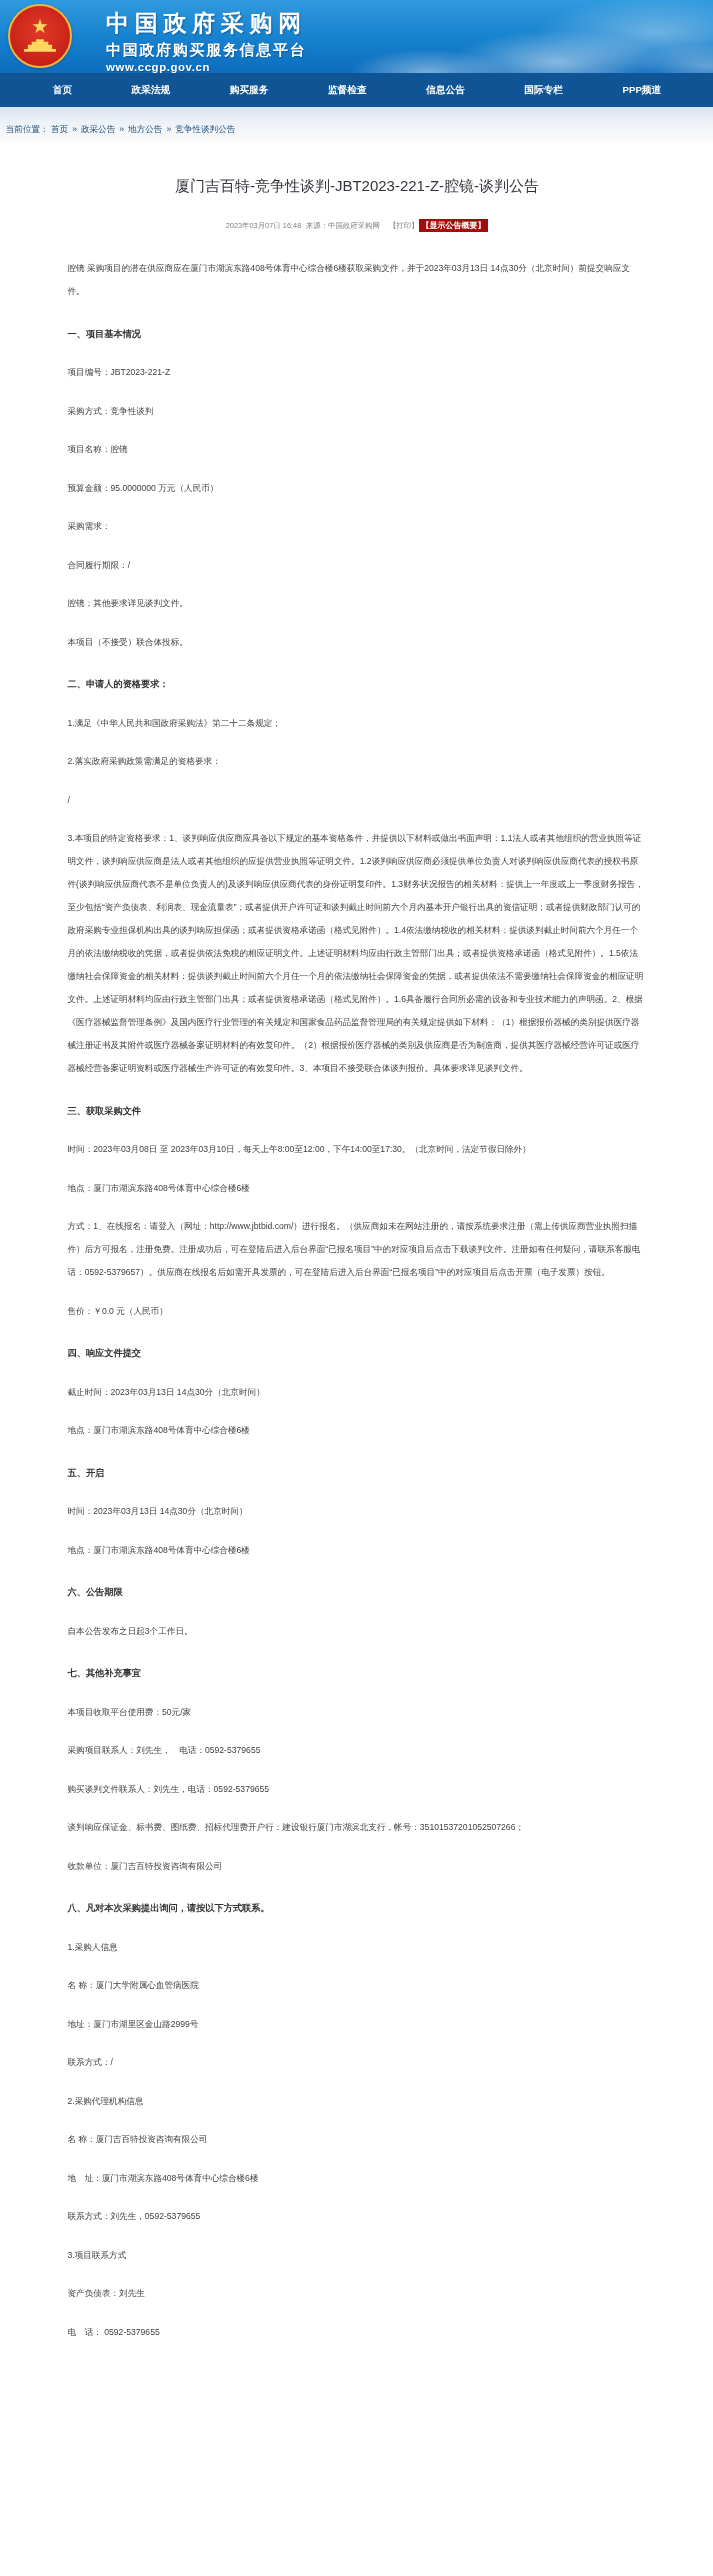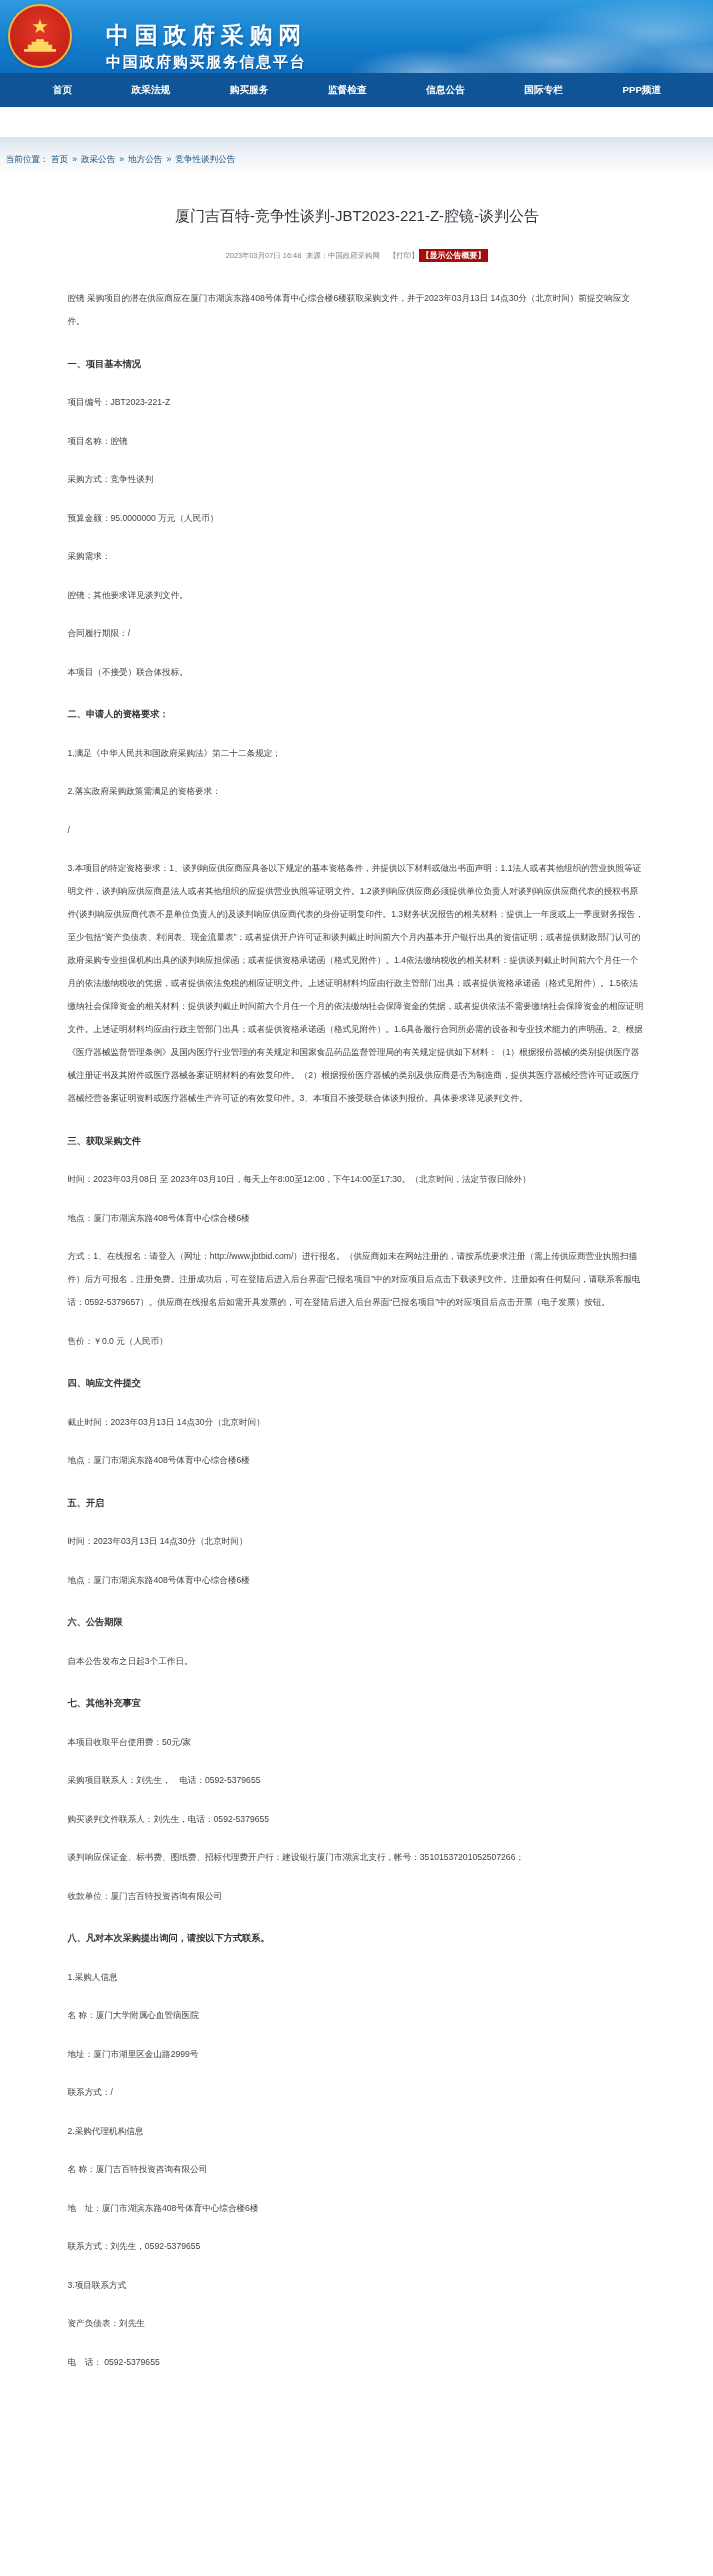--- a/index.html
+++ b/index.html
@@ -15,33 +15,33 @@
       radial-gradient(172px 52px at 92% 45%, rgba(235,246,255,.40), rgba(255,255,255,0) 70%),
       radial-gradient(114px 34px at 60% 100%, rgba(255,255,255,.45), rgba(255,255,255,0) 70%),
       radial-gradient(103px 31.5px at 99% 90%, rgba(255,255,255,.35), rgba(255,255,255,0) 70%); }
   .emblem { position:absolute; left:8px; top:4px; width:64px; height:64px; border-radius:50%;
     background:radial-gradient(circle at 50% 42%, #e23a28 0%, var(--emblem-red,#c61f17) 75%);
     border:2.9px solid var(--emblem-gold,#f0b63a); display:flex; flex-direction:column; align-items:center; justify-content:center;
     box-shadow:0 0.6px 2.3px rgba(0,30,70,.35); }
   .emblem-star { color:#ffd75e; font-size:19.5px; line-height:1; margin-top:-3.4px; }
   .emblem-gate { width:32px; height:12.6px; margin-top:2.9px; background:#ffd75e;
     clip-path:polygon(0 100%,100% 100%,100% 78%,88% 78%,88% 45%,76% 45%,76% 20%,62% 20%,62% 0,38% 0,38% 20%,24% 20%,24% 45%,12% 45%,12% 78%,0 78%); }
-  .banner-text { position:absolute; left:106px; top:20px; color:#fff; }
+  .banner-text { position:absolute; left:106px; top:8px; color:#fff; }
   .site-title { font-size:23px; font-weight:bold; letter-spacing:5.7px; text-shadow:1.1px 1.1px 1.7px rgba(0,40,90,.4); white-space:nowrap; }
   .site-subtitle { font-size:15px; font-weight:bold; letter-spacing:1.7px; margin-top:1.7px; text-shadow:0.6px 0.6px 1.1px rgba(0,40,90,.4); }
   .site-url { font-size:11.4px; font-weight:bold; letter-spacing:0.6px; margin-top:1.7px; cursor:pointer; text-shadow:0.6px 0.6px 1.1px rgba(0,40,90,.4); }
 
   
   .main-nav { height:34px; background:var(--nav-blue,#0f5596); display:flex; align-items:center;
     justify-content:space-around; padding:0 23px; }
   .nav-item { color:#ffffff; font-size:9.7px; font-weight:bold; cursor:pointer; white-space:nowrap; }
 
   
   .breadcrumb-strip { height:35px; background:linear-gradient(180deg,#d9e4ef 0%,#eef3f7 45%,#fbfbfb 100%);
-    display:flex; align-items:flex-end; padding:0 0 5.7px 5.7px; font-size:8.6px; color:var(--crumb-color,#1a507e);margin-top:30px; }
+    display:flex; align-items:flex-end; padding:0 0 5.7px 5.7px; font-size:8.6px; color:var(--crumb-color,#1a507e); }
   .crumb-prefix { margin-right:2.3px; }
   .crumb-link { color:var(--crumb-color,#1a507e); cursor:pointer; }
   .crumb-sep { margin:0 4px; }
 
   
   .article { width:579px; margin:0 auto; padding-bottom:32px; }
   .title { margin:35px 0 0; text-align:center; font-size:15px; font-weight:normal; color:#31353b; }
   .meta { margin-top:24px; text-align:center; font-size:7.4px; color:#7f7f7f; }
   .meta .meta-src { margin-left:4.6px; }
   .meta .print { margin-left:9.2px; cursor:pointer; }
@@ -86,26 +86,26 @@
 
   <main class="article">
     <h1 class="title">厦门吉百特-竞争性谈判-JBT2023-221-Z-腔镜-谈判公告</h1>
     <div class="meta">
       <span>2023年03月07日 16:48</span><span class="meta-src">来源：中国政府采购网</span><span class="print">【打印】</span><span class="badge">【显示公告概要】</span>
     </div>
     <div class="body">
         <p class="body-para">腔镜 采购项目的潜在供应商应在厦门市湖滨东路408号体育中心综合楼6楼获取采购文件，并于2023年03月13日 14点30分（北京时间）前提交响应文件。</p>
         <p class="sec-heading">一、项目基本情况</p>
         <p class="body-para">项目编号：JBT2023-221-Z</p>
+        <p class="body-para">采购方式：竞争性谈判</p>
         <p class="body-para">项目名称：腔镜</p>
-        <p class="body-para">采购方式：竞争性谈判</p>
         <p class="body-para">预算金额：95.0000000 万元（人民币）</p>
         <p class="body-para">采购需求：</p>
+        <p class="body-para">合同履行期限：/</p>
         <p class="body-para">腔镜；其他要求详见谈判文件。</p>
-        <p class="body-para">合同履行期限：/</p>
         <p class="body-para">本项目（不接受）联合体投标。</p>
         <p class="sec-heading">二、申请人的资格要求：</p>
         <p class="body-para">1.满足《中华人民共和国政府采购法》第二十二条规定；</p>
         <p class="body-para">2.落实政府采购政策需满足的资格要求：</p>
         <p class="body-para">/</p>
         <p class="body-para">3.本项目的特定资格要求：1、谈判响应供应商应具备以下规定的基本资格条件，并提供以下材料或做出书面声明：1.1法人或者其他组织的营业执照等证明文件，谈判响应供应商是法人或者其他组织的应提供营业执照等证明文件。1.2谈判响应供应商必须提供单位负责人对谈判响应供应商代表的授权书原件(谈判响应供应商代表不是单位负责人的)及谈判响应供应商代表的身份证明复印件。1.3财务状况报告的相关材料：提供上一年度或上一季度财务报告，至少包括“资产负债表、利润表、现金流量表”；或者提供开户许可证和谈判截止时间前六个月内基本开户银行出具的资信证明；或者提供财政部门认可的政府采购专业担保机构出具的谈判响应担保函；或者提供资格承诺函（格式见附件）。1.4依法缴纳税收的相关材料：提供谈判截止时间前六个月任一个月的依法缴纳税收的凭据，或者提供依法免税的相应证明文件。上述证明材料均应由行政主管部门出具；或者提供资格承诺函（格式见附件）。1.5依法缴纳社会保障资金的相关材料：提供谈判截止时间前六个月任一个月的依法缴纳社会保障资金的凭据，或者提供依法不需要缴纳社会保障资金的相应证明文件。上述证明材料均应由行政主管部门出具；或者提供资格承诺函（格式见附件）。1.6具备履行合同所必需的设备和专业技术能力的声明函。2、根据《医疗器械监督管理条例》及国内医疗行业管理的有关规定和国家食品药品监督管理局的有关规定提供如下材料：（1）根据报价器械的类别提供医疗器械注册证书及其附件或医疗器械备案证明材料的有效复印件。（2）根据报价医疗器械的类别及供应商是否为制造商，提供其医疗器械经营许可证或医疗器械经营备案证明资料或医疗器械生产许可证的有效复印件。3、本项目不接受联合体谈判报价。具体要求详见谈判文件。</p>
         <p class="sec-heading">三、获取采购文件</p>
         <p class="body-para">时间：2023年03月08日 至 2023年03月10日，每天上午8:00至12:00，下午14:00至17:30。（北京时间，法定节假日除外）</p>
         <p class="body-para">地点：厦门市湖滨东路408号体育中心综合楼6楼</p>
         <p class="body-para">方式：1、在线报名：请登入（网址：http://www.jbtbid.com/）进行报名。（供应商如未在网站注册的，请按系统要求注册（需上传供应商营业执照扫描件）后方可报名，注册免费。注册成功后，可在登陆后进入后台界面“已报名项目”中的对应项目后点击下载谈判文件。注册如有任何疑问，请联系客服电话：0592-5379657）。供应商在线报名后如需开具发票的，可在登陆后进入后台界面“已报名项目”中的对应项目后点击开票（电子发票）按钮。</p>

